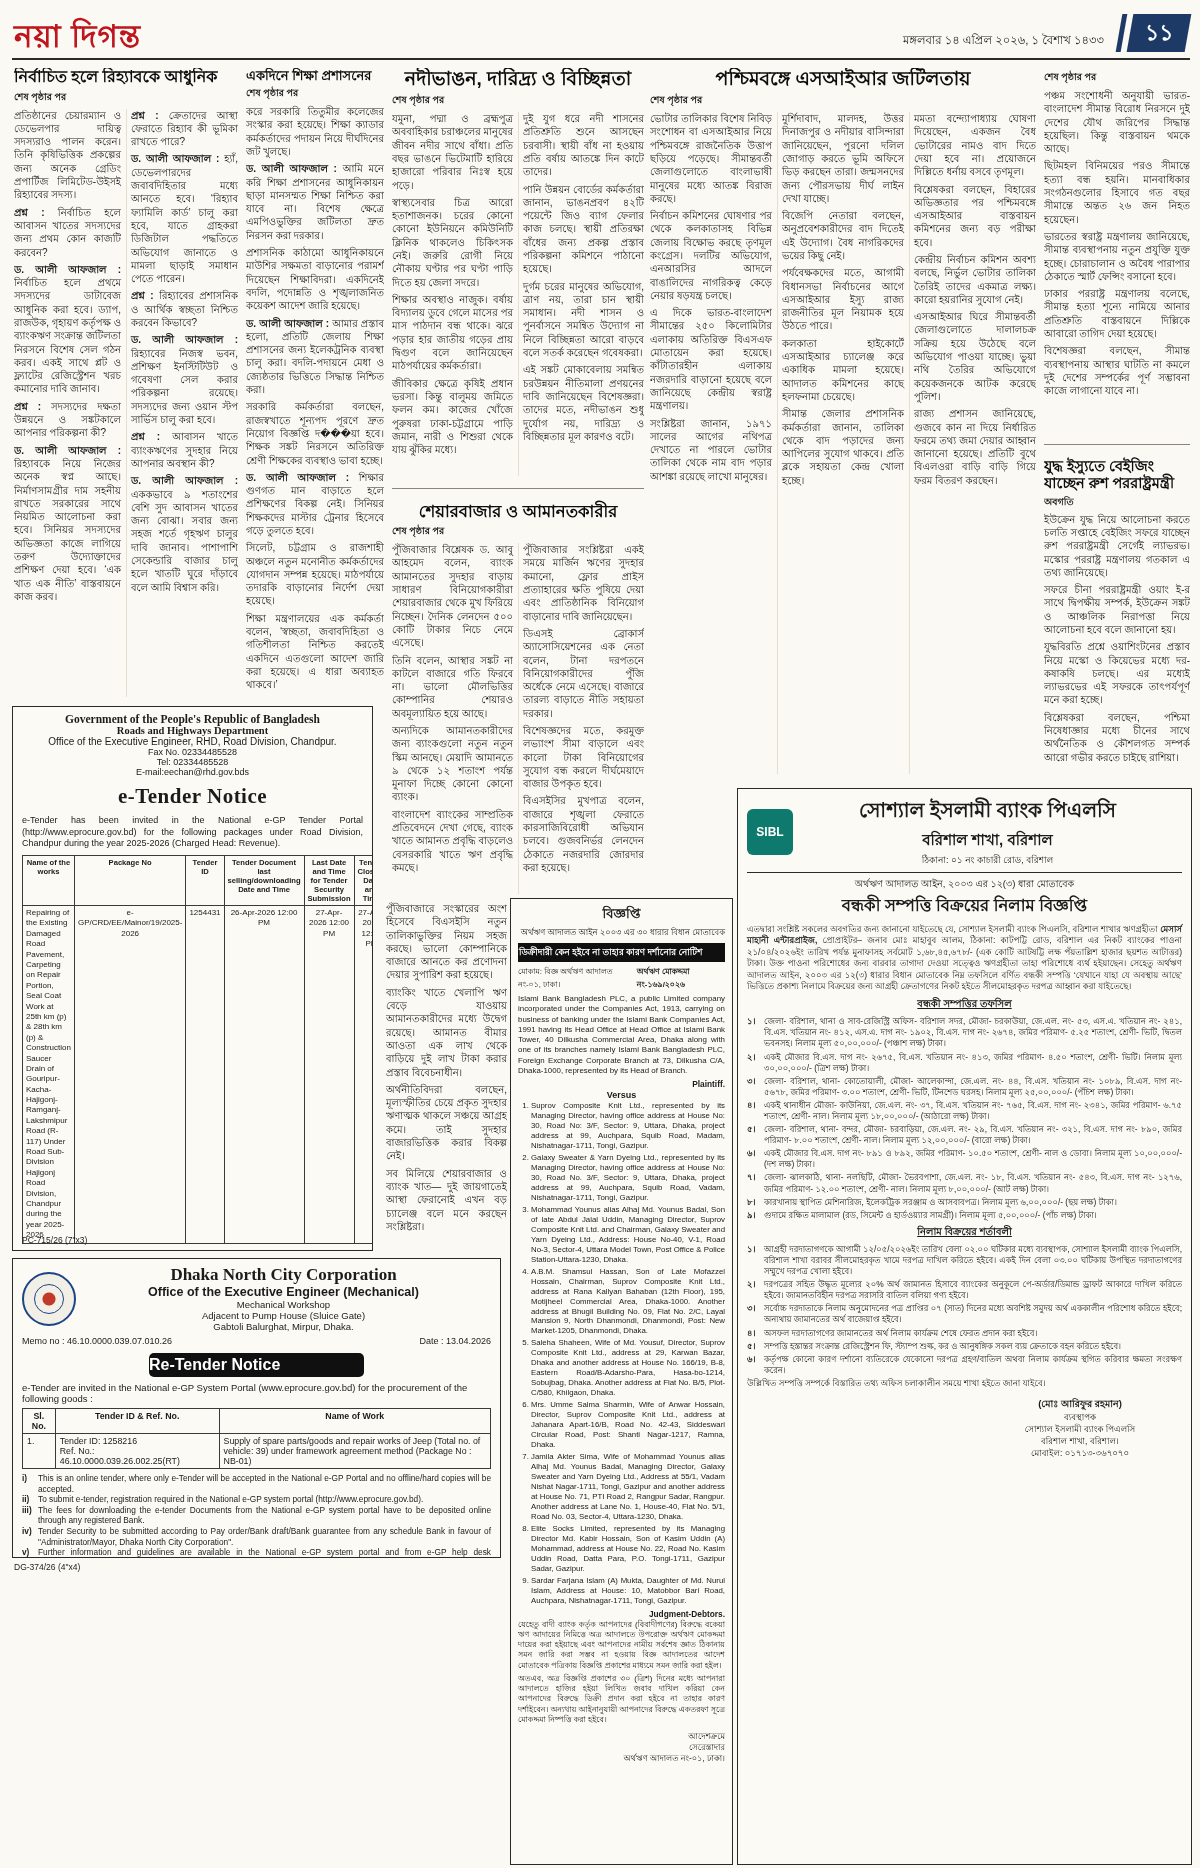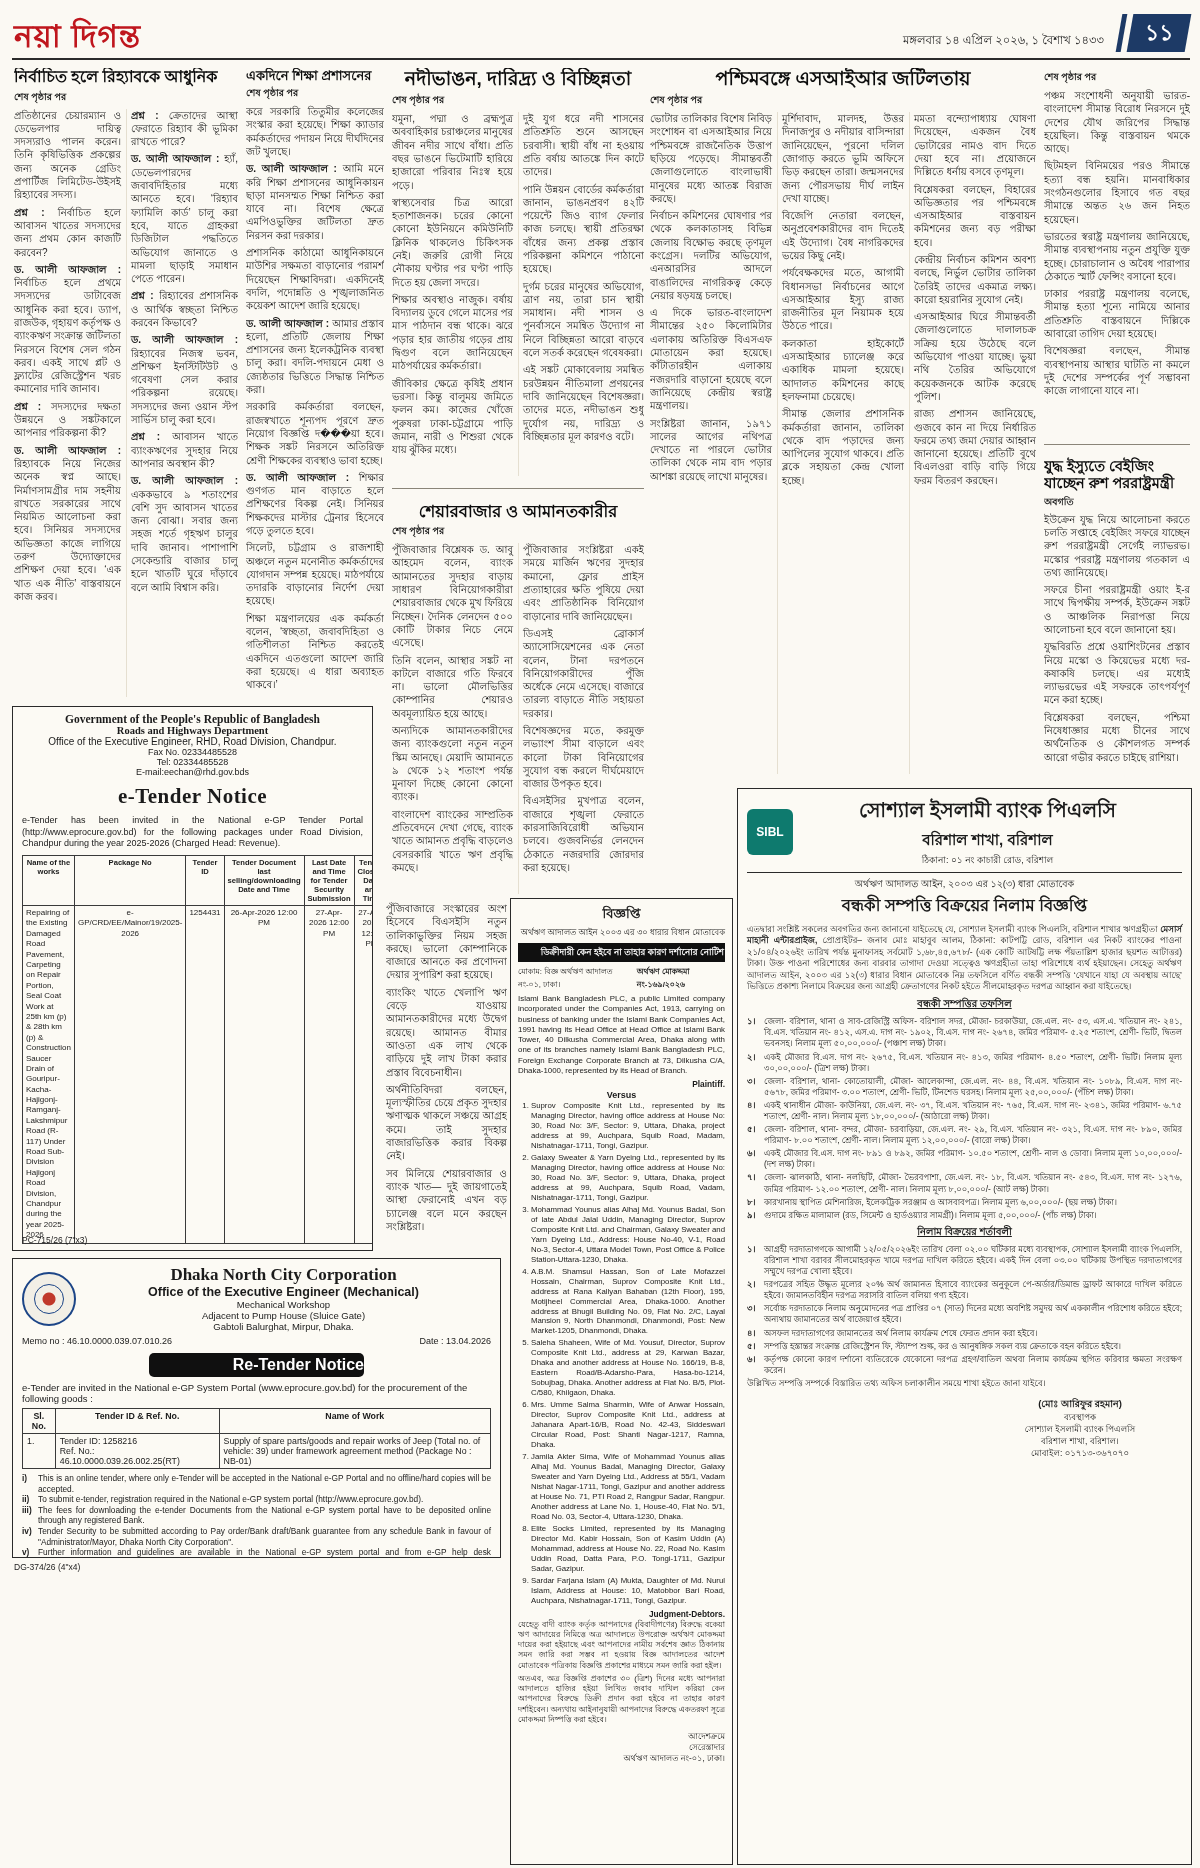--- a/index.html
+++ b/index.html
@@ -30,21 +30,21 @@
   .agency{font-weight:bold;font-size:9.5px;margin:1px 0 3px}
   .body{font-size:10px;line-height:1.33;text-align:justify;overflow:hidden;color:#191919}
   .body p{margin:0 0 4px}
   .cols2{column-count:2;column-gap:10px;column-rule:1px solid #e5dfd0}
   .cols3{column-count:3;column-gap:10px;column-rule:1px solid #e5dfd0}
   .lead{font-weight:bold}
   .rule-top{border-top:1px solid #8a8578;padding-top:13px}
 
   
   .box{position:absolute;border:1.4px solid #2a2a2a;background:#fcfaf4;overflow:hidden;padding:6px 9px}
-  .black-banner{background:#101010;color:#fff;font-weight:bold;text-align:right}
+  .black-banner{background:#101010;color:#fff;font-weight:bold;text-align:left}
 
   
   .t-gov{font-size:11.5px;font-weight:bold;text-align:center}
   .t-dept{font-size:10.5px;font-weight:bold;text-align:center}
   .t-office{font-size:10px;text-align:center}
   .t-contact{font-size:9px;text-align:center}
   .t-title{font-size:21px;font-weight:bold;text-align:center;margin:7px 0 6px;letter-spacing:.5px}
   .t-intro{font-size:9px;text-align:justify;line-height:1.3;margin-bottom:5px}
   table{border-collapse:collapse;width:100%}
   .t-table th,.t-table td{border:1px solid #3a3a3a;padding:2px 3px;vertical-align:top}

